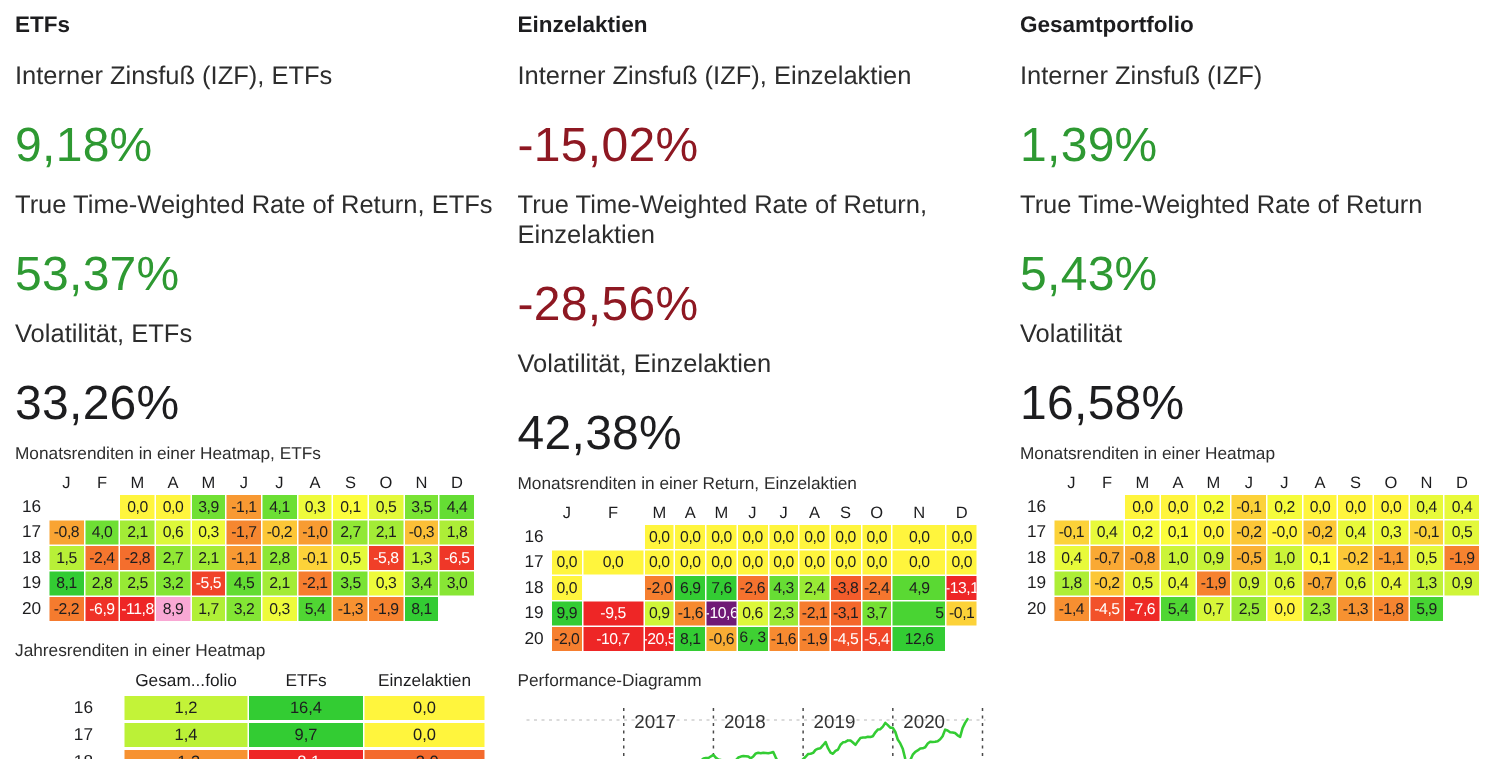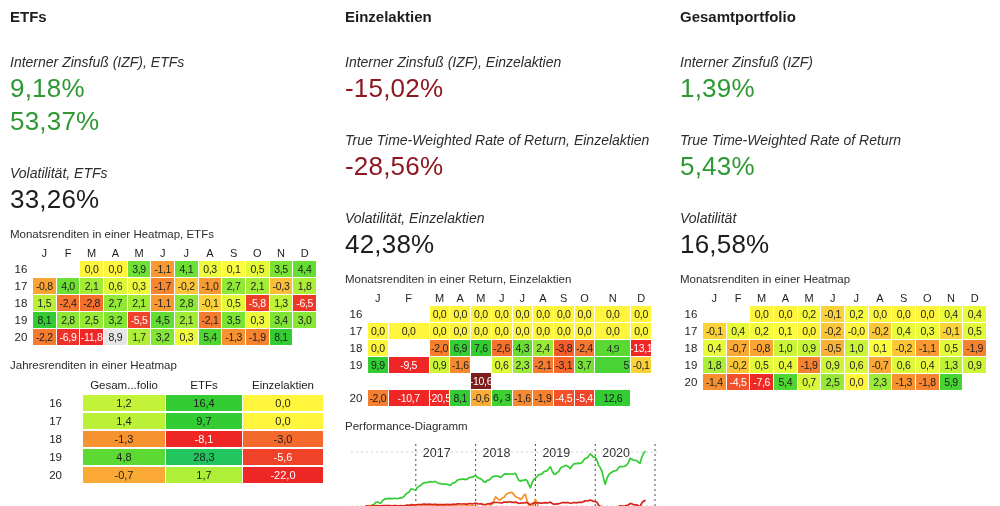--- a/index.html
+++ b/index.html
@@ -1,22 +1,22 @@
 <!DOCTYPE html>
 <html><head>
 <meta charset="utf-8">
 <style>
   html,body{margin:0;padding:0;background:#fff;}
   body{width:1000px;height:506px;overflow:hidden;font-family:"Liberation Sans",sans-serif;color:#1d1d1f;}
   .board{position:relative;width:1000px;height:506px;}
   .col{position:absolute;top:0;width:328px;}
   .col1{left:10px}.col2{left:345px}.col3{left:680px}
   .col-title{margin:8px 0 0;font-size:15px;font-weight:bold;color:#1d1d1f;}
-  .m-label{margin-top:29px;font-size:14px;color:#2d2d2d;font-style:italic;}
-  .m-value{margin-top:3px;font-size:26px;line-height:30px;color:#1d1d1f;letter-spacing:0.2px;}
+  .m-label{margin-top:16px;font-size:17px;color:#2d2d2d;}
+  .m-value{margin-top:20px;font-size:32px;line-height:30px;color:#1d1d1f;letter-spacing:0.2px;}
   .hm-title{margin-top:14px;font-size:11.5px;color:#2d2d2d;}
   .hm{display:grid;grid-template-columns:22px repeat(12,1fr);gap:1px;width:306px;margin-top:6px;}
   .hm > div{height:16px;display:flex;align-items:center;justify-content:center;white-space:nowrap;overflow:hidden;}
   .hm-month{font-size:11px;height:14px !important;color:#1d1d1f;}
   .hm-year{font-size:11.5px;color:#1d1d1f;}
   .hm-cell{font-size:10.5px;letter-spacing:-0.3px;}
   .yr{display:grid;grid-template-columns:72px 82px 76px 80px;gap:2px 1px;width:313px;margin-top:6px;}
   .yr > div{height:16px;display:flex;align-items:center;justify-content:center;white-space:nowrap;overflow:hidden;}
   .yr-head{font-size:11.5px;color:#1d1d1f;}
   .yr-year{font-size:11.5px;justify-content:flex-end !important;padding-right:20px;box-sizing:border-box;}
@@ -25,20 +25,21 @@
 </style>
 </head>
 <body>
 
 <div class="board">
 
   <section class="col col1">
     <h2 class="col-title">ETFs</h2>
     <div class="m-label">Interner Zinsfuß (IZF), ETFs</div>
     <div class="m-value" style="color: rgb(46, 153, 50);">9,18%</div>
+    <div class="m-label">True Time-Weighted Rate of Return, ETFs</div>
     <div class="m-value" style="color: rgb(46, 153, 50);">53,37%</div>
     <div class="m-label">Volatilität, ETFs</div>
     <div class="m-value" style="color: rgb(29, 29, 31);">33,26%</div>
     <div class="hm-title">Monatsrenditen in einer Heatmap, ETFs</div>
     <div class="hm" id="hm-etfs">
         <div class="hm-month"></div>
         <div class="hm-month">J</div>
         <div class="hm-month">F</div>
         <div class="hm-month">M</div>
         <div class="hm-month">A</div>
@@ -99,21 +100,21 @@
         <div class="hm-cell" style="background: rgb(163, 236, 54); color: rgb(29, 29, 31);">2,1</div>
         <div class="hm-cell" style="background: rgb(246, 125, 47); color: rgb(29, 29, 31);">-2,1</div>
         <div class="hm-cell" style="background: rgb(122, 227, 52); color: rgb(29, 29, 31);">3,5</div>
         <div class="hm-cell" style="background: rgb(238, 251, 59); color: rgb(29, 29, 31);">0,3</div>
         <div class="hm-cell" style="background: rgb(125, 227, 52); color: rgb(29, 29, 31);">3,4</div>
         <div class="hm-cell" style="background: rgb(136, 230, 53); color: rgb(29, 29, 31);">3,0</div>
         <div class="hm-year">20</div>
         <div class="hm-cell" style="background: rgb(245, 123, 46); color: rgb(29, 29, 31);">-2,2</div>
         <div class="hm-cell" style="background: rgb(239, 50, 39); color: rgb(255, 255, 255);">-6,9</div>
         <div class="hm-cell" style="background: rgb(238, 38, 38); color: rgb(255, 255, 255);">-11,8</div>
-        <div class="hm-cell" style="background: #e5e5e5; color: rgb(29, 29, 31);">8,9</div>
+        <div class="hm-cell" style="background: #f9a8d4; color: rgb(29, 29, 31);">8,9</div>
         <div class="hm-cell" style="background: rgb(176, 239, 55); color: rgb(29, 29, 31);">1,7</div>
         <div class="hm-cell" style="background: rgb(131, 229, 52); color: rgb(29, 29, 31);">3,2</div>
         <div class="hm-cell" style="background: rgb(238, 251, 59); color: rgb(29, 29, 31);">0,3</div>
         <div class="hm-cell" style="background: rgb(80, 214, 51); color: rgb(29, 29, 31);">5,4</div>
         <div class="hm-cell" style="background: rgb(247, 146, 49); color: rgb(29, 29, 31);">-1,3</div>
         <div class="hm-cell" style="background: rgb(246, 130, 47); color: rgb(29, 29, 31);">-1,9</div>
         <div class="hm-cell" style="background: rgb(51, 204, 51); color: rgb(29, 29, 31);">8,1</div>
         <div class="hm-cell"></div>
       </div>
     <div class="hm-title">Jahresrenditen in einer Heatmap</div>
@@ -198,28 +199,28 @@
         <div class="hm-cell" style="background: rgb(255, 245, 61); color: rgb(29, 29, 31);">0,0</div>
         <div class="hm-cell" style="background: rgb(243, 99, 44); color: rgb(29, 29, 31); margin-left: 40px;">-3,4</div>
         <div class="hm-cell" style="background: rgb(246, 127, 47); color: rgb(29, 29, 31);">-2,0</div>
         <div class="hm-cell" style="background: rgb(52, 205, 51); color: rgb(29, 29, 31);">6,9</div>
         <div class="hm-cell" style="background: rgb(51, 204, 51); color: rgb(29, 29, 31);">7,6</div>
         <div class="hm-cell" style="background: rgb(245, 114, 46); color: rgb(29, 29, 31);">-2,6</div>
         <div class="hm-cell" style="background: rgb(103, 221, 52); color: rgb(29, 29, 31);">4,3</div>
         <div class="hm-cell" style="background: rgb(153, 234, 53); color: rgb(29, 29, 31);">2,4</div>
         <div class="hm-cell" style="background: rgb(243, 92, 43); color: rgb(29, 29, 31);">-3,8</div>
         <div class="hm-cell" style="background: rgb(245, 118, 46); color: rgb(29, 29, 31);">-2,4</div>
-        <div class="hm-cell" style="background: rgb(90, 217, 51); color: rgb(29, 29, 31); font-family: Liberation Serif, serif;">4,9</div>
+        <div class="hm-cell" style="background: rgb(90, 217, 51); color: rgb(29, 29, 31);">4,9</div>
         <div class="hm-cell" style="background: rgb(238, 38, 38); color: rgb(255, 255, 255);">-13,1</div>
         <div class="hm-year">19</div>
         <div class="hm-cell" style="background: rgb(51, 204, 51); color: rgb(29, 29, 31);">9,9</div>
         <div class="hm-cell" style="background: rgb(238, 38, 38); color: rgb(255, 255, 255);">-9,5</div>
         <div class="hm-cell" style="background: rgb(207, 245, 57); color: rgb(29, 29, 31);">0,9</div>
         <div class="hm-cell" style="background: rgb(247, 138, 48); color: rgb(29, 29, 31);">-1,6</div>
-        <div class="hm-cell" style="background: #7f1d1d; color: rgb(255, 255, 255); margin-top: 16px;">-10,6</div>
+        <div class="hm-cell" style="background: #701a75; color: rgb(255, 255, 255);">-10,6</div>
         <div class="hm-cell" style="background: rgb(221, 248, 58); color: rgb(29, 29, 31);">0,6</div>
         <div class="hm-cell" style="background: rgb(156, 235, 54); color: rgb(29, 29, 31);">2,3</div>
         <div class="hm-cell" style="background: rgb(246, 125, 47); color: rgb(29, 29, 31);">-2,1</div>
         <div class="hm-cell" style="background: rgb(244, 104, 44); color: rgb(29, 29, 31);">-3,1</div>
         <div class="hm-cell" style="background: rgb(117, 225, 52); color: rgb(29, 29, 31);">3,7</div>
         <div class="hm-cell" style="background: rgb(73, 212, 51); color: rgb(29, 29, 31); padding-left: 35px;">5,7</div>
         <div class="hm-cell" style="background: rgb(252, 210, 57); color: rgb(29, 29, 31);">-0,1</div>
         <div class="hm-year">20</div>
         <div class="hm-cell" style="background: rgb(246, 127, 47); color: rgb(29, 29, 31);">-2,0</div>
         <div class="hm-cell" style="background: rgb(238, 38, 38); color: rgb(255, 255, 255);">-10,7</div>

